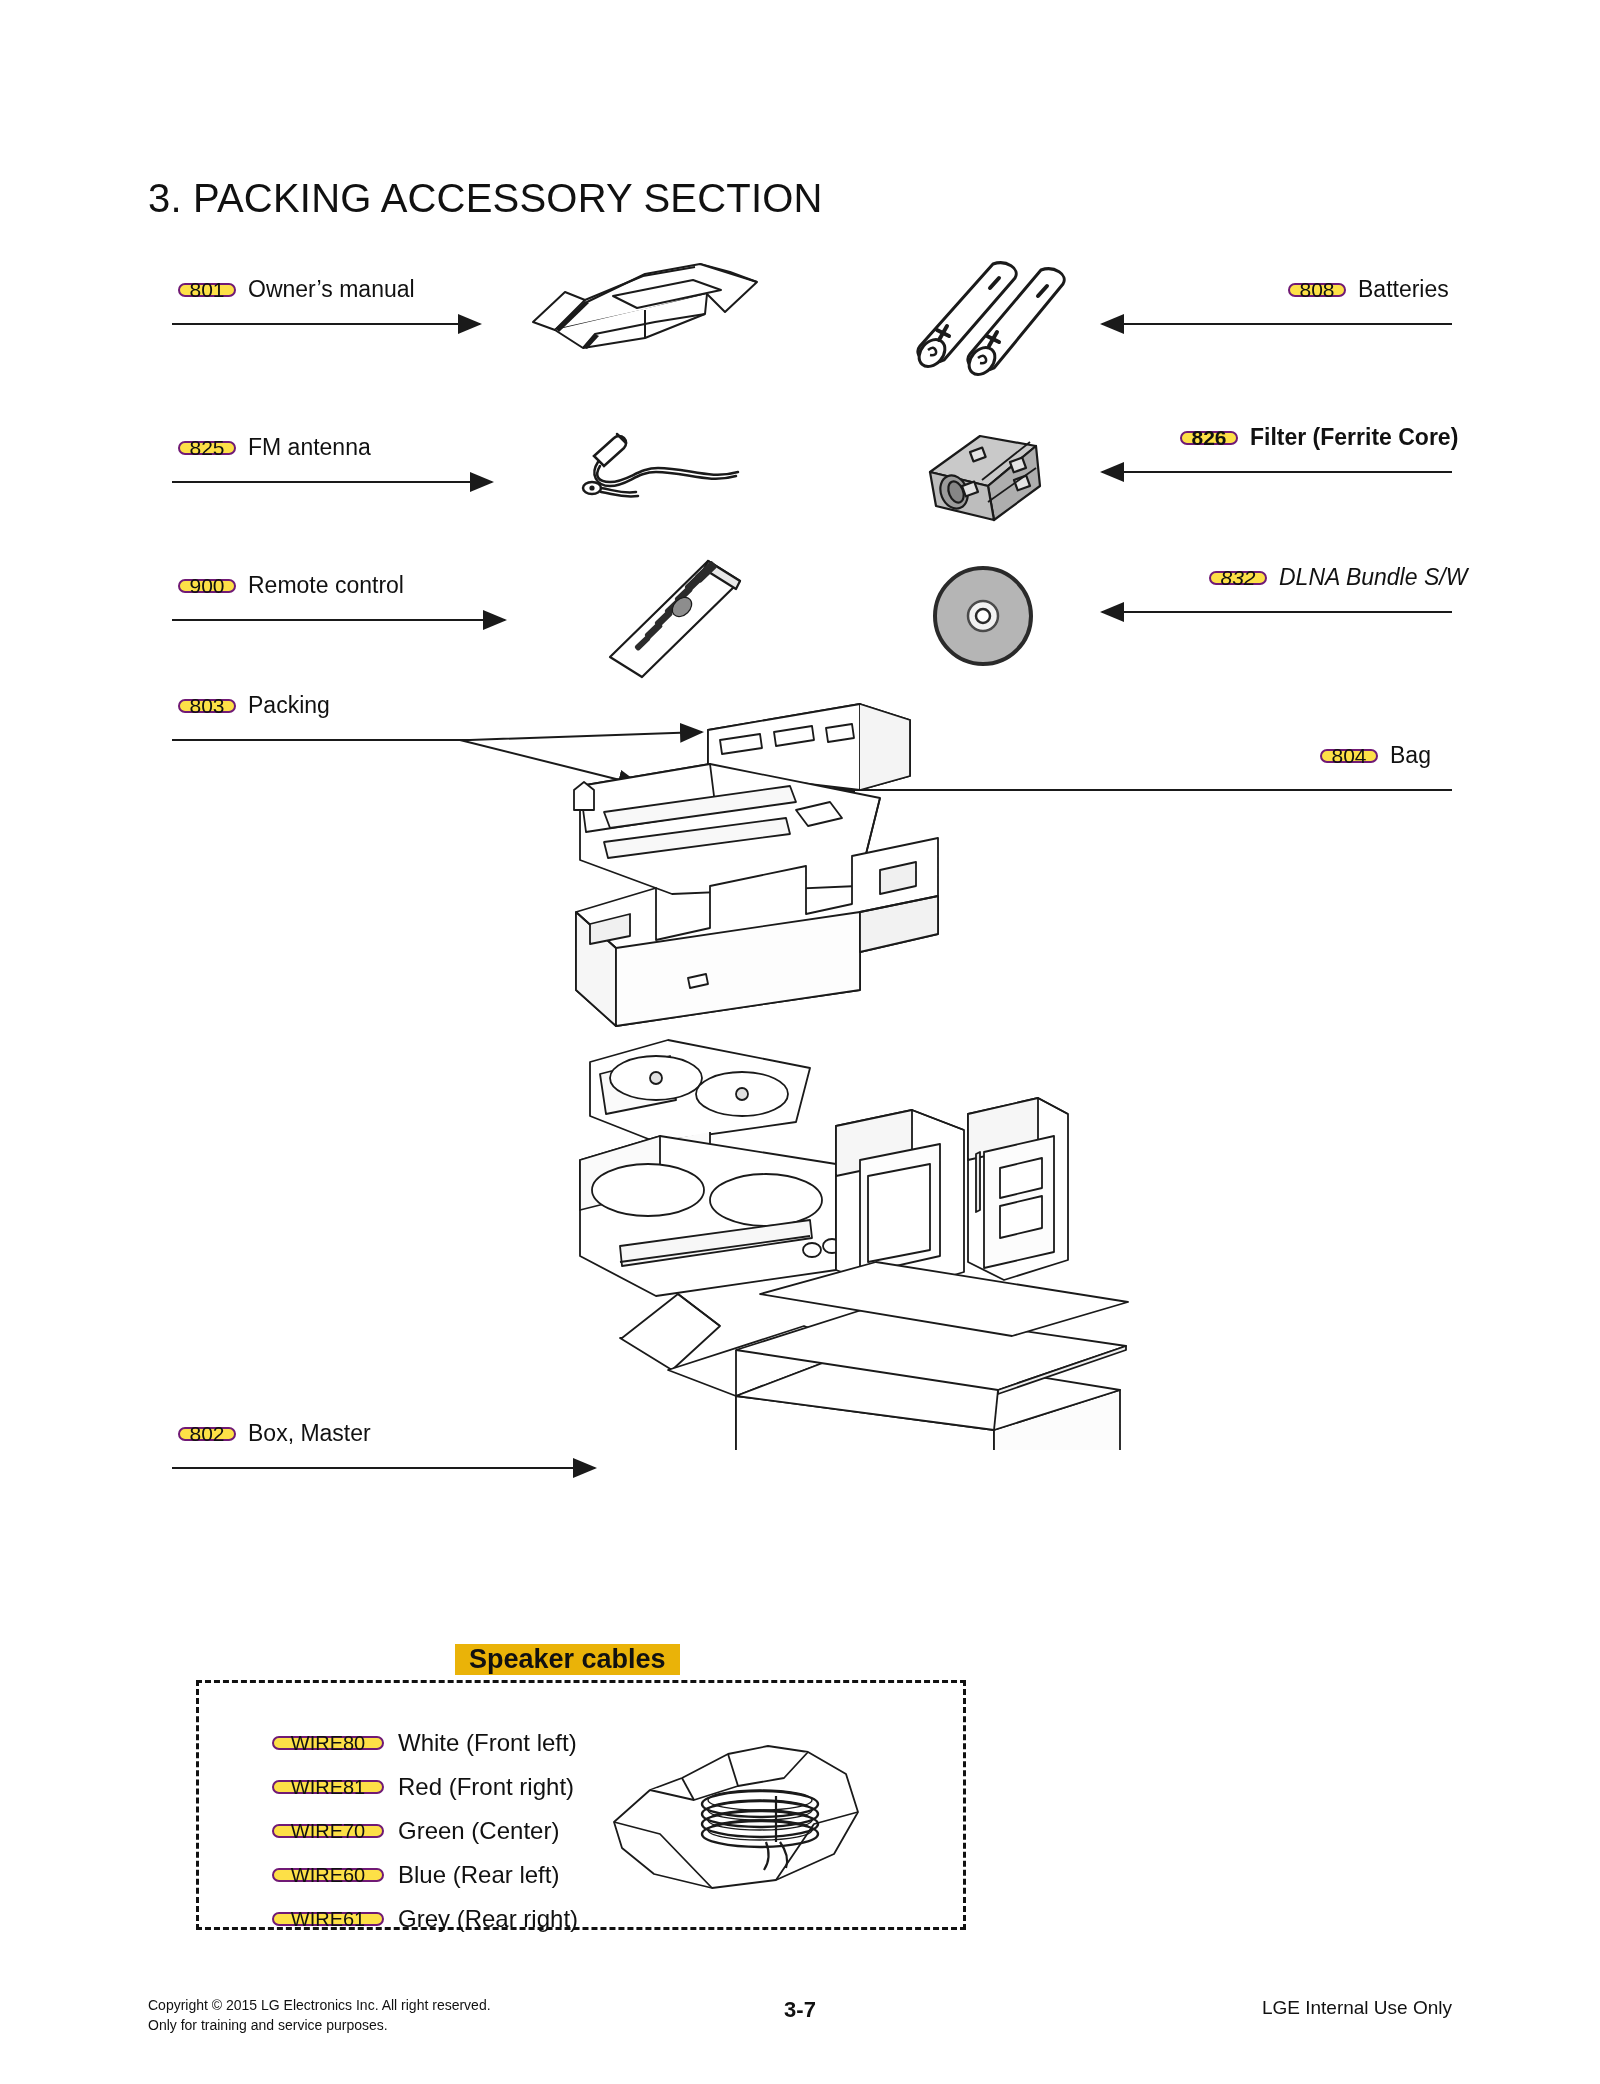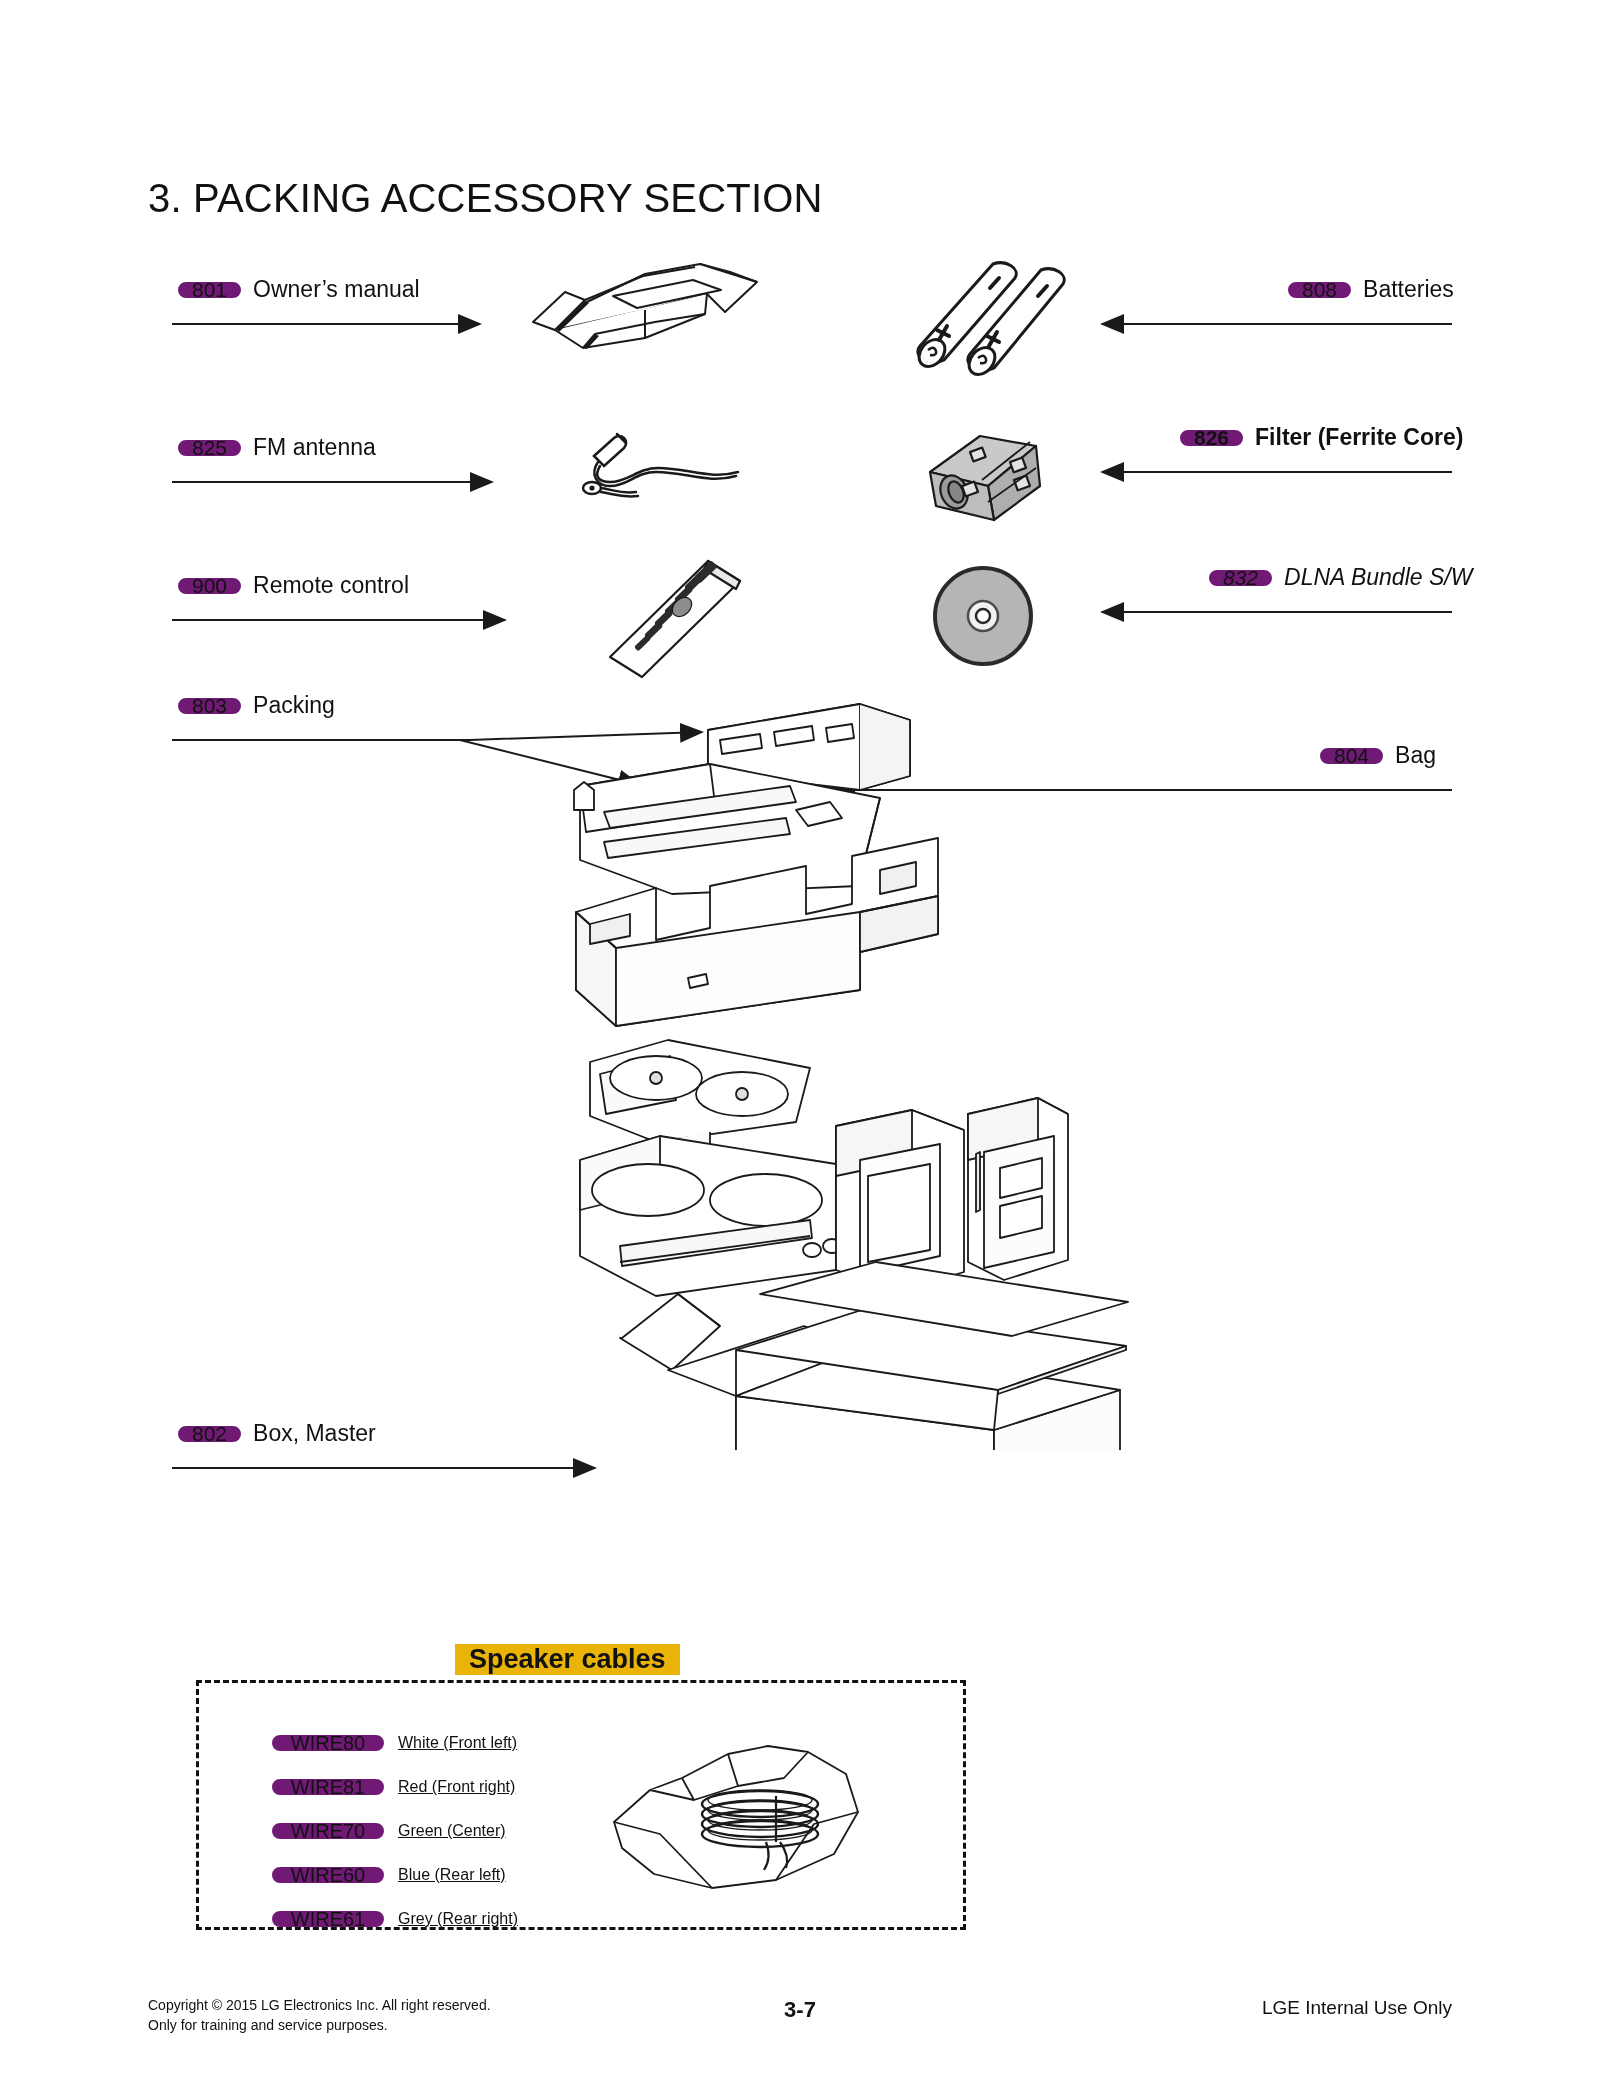--- a/index.html
+++ b/index.html
@@ -26,21 +26,21 @@
     font-weight:normal;
     letter-spacing:0.2px;
     white-space:nowrap;
   }
 
   
   .bubble{
     display:inline-flex;
     align-items:center;
     justify-content:center;
-    border:8px solid #701a75;
+    border:2px solid #701a75;
     border-radius:999px;
     height:14px;
     min-width:58px;
     padding:0 6px;
     font-size:21px;
     line-height:1;
     box-sizing:border-box;
     background:#fde047;
   }
   .bubble.wide{min-width:112px;font-size:20px;}
@@ -102,21 +102,21 @@
     display:flex;
     flex-direction:column;
     gap:8px;
   }
   .cable-item{
     display:flex;
     align-items:center;
     gap:14px;
     height:36px;
   }
-  .cable-item .cname{font-size:16px;line-height:1;text-decoration:underline;}
+  .cable-item .cname{font-size:24px;line-height:1;}
 
   
   .footer{
     position:absolute;
     left:0;
     top:1995px;
     width:1600px;
     height:80px;
   }
   .foot-left{

